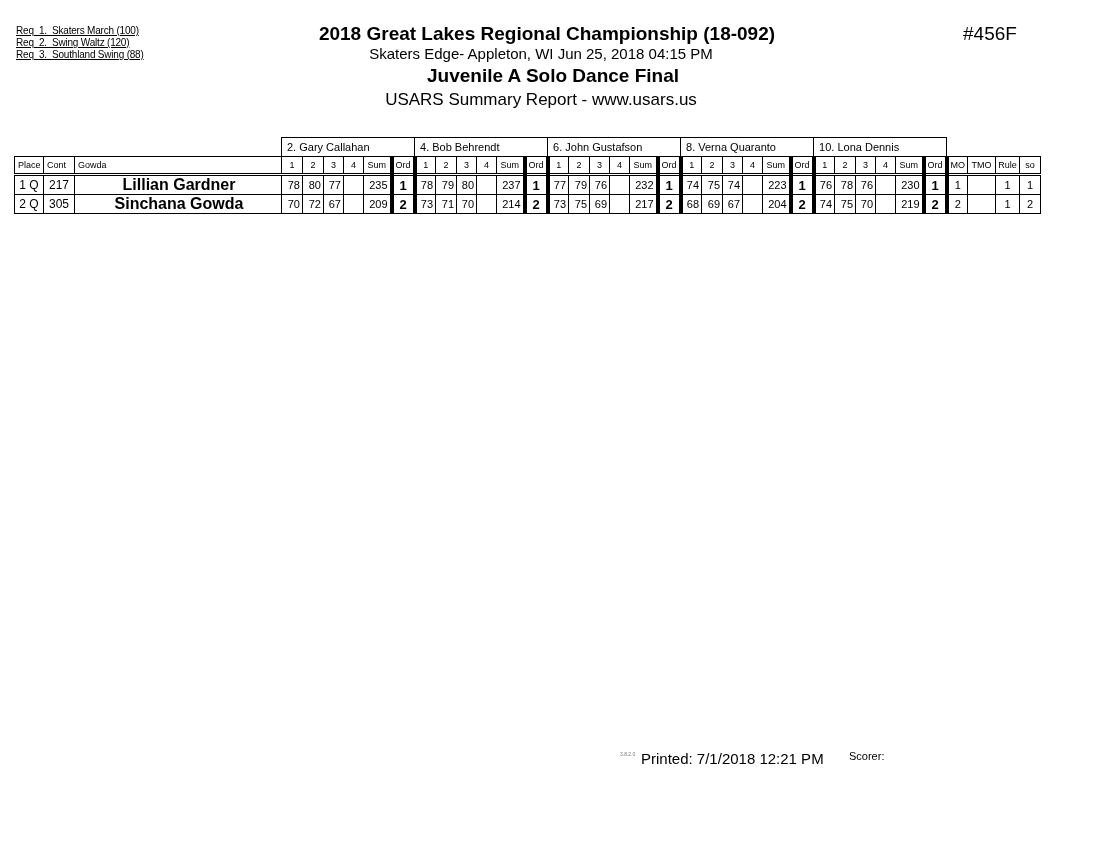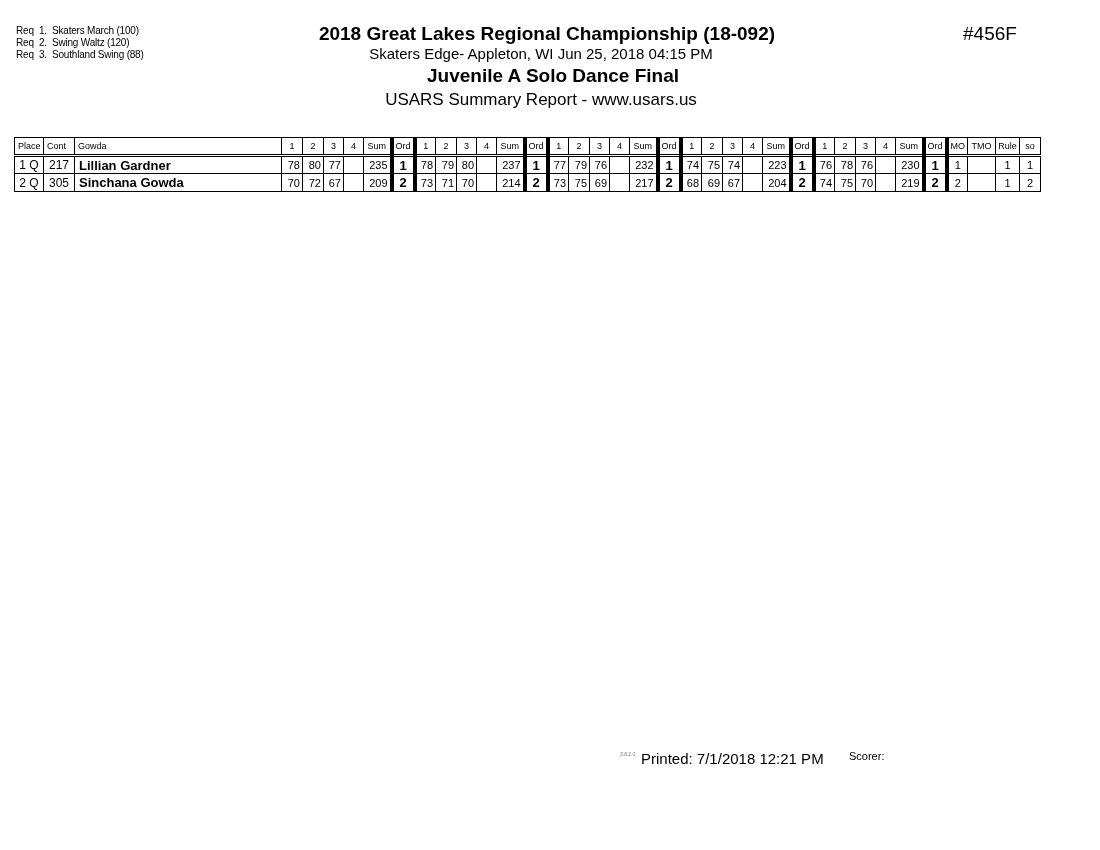--- a/index.html
+++ b/index.html
@@ -1,35 +1,35 @@
 <!DOCTYPE html>
 <html><head>
 <meta charset="utf-8">
 <style>
   html, body { margin:0; padding:0; background:#fff; }
   body { width:1100px; height:850px; position:relative; overflow:hidden; color:#000; font-family:"Liberation Sans", sans-serif; }
   .abs { position:absolute; }
   .req { left:16px; font-size:10px; line-height:12px; letter-spacing:-0.2px; }
-  .req-line { display:block; white-space:pre; }
+  .req-line { display:block; white-space:pre;text-decoration:underline; }
   .title { left:0; width:1100px; text-align:center; }
   #t1 { top:23px; font-size:19px; font-weight:bold; left:-3px; }
   #t2 { top:45px; font-size:15px; left:-9px; }
   #t3 { top:65px; font-size:19px; font-weight:bold; left:3px; }
   #t4 { top:90px; font-size:17px; left:-9px; }
   #eventno { top:23px; left:963px; font-size:19px; font-weight:normal; }
 
   table.grid { position:absolute; left:14px; top:137px; border-collapse:collapse; table-layout:fixed; font-size:10px; }
   table.grid td { padding:0 2px; height:18px; box-sizing:border-box; white-space:nowrap; overflow:hidden; }
   .hdr td.jname { border:1px solid #000; border-bottom:none; height:19px; font-size:11px; padding-left:5px; text-align:left; }
   .hdr td.blank { border:none; }
   .hdr2 td { border:1px solid #000; height:20px; font-size:9px; text-align:center; vertical-align:middle; border-bottom:3px double #000;margin-left:12px; }
   .hdr2 td.left { text-align:left; padding-left:3px; }
   .row td { border:1px solid #000; text-align:right; font-size:11px; height:19px; }
   .row td.place, .row td.cont { font-weight:normal; text-align:center; font-size:12px; }
-  .row td.name { text-align:left; font-weight:bold; font-size:13px; padding-left:4px; }
+  .row td.name { text-align:center; font-weight:bold; font-size:16px; padding-left:4px; }
   .row td.ord { font-weight:bold; text-align:center; font-size:13px; }
   .row td.c { text-align:center; }
   td.thick { border-left:4px solid #000 !important; }
 
   #footer-ver { top:751px; left:620px; font-size:5px; color:#777; }
   #footer-printed { top:750px; left:641px; font-size:15px; }
   #footer-scorer { top:750px; left:849px; font-size:11px; }
 </style>
 </head>
 <body>
@@ -85,20 +85,29 @@
       <col style="width:20px">
       <col style="width:20px">
       <col style="width:28px">
       <col style="width:23px">
     <col style="width:21px">
       <col style="width:28px">
       <col style="width:24px">
       <col style="width:21px">
   </colgroup>
   <tbody>
+      <tr class="hdr">
+    <td class="blank" colspan="3"></td>
+    <td class="jname" colspan="6">2.  Gary Callahan</td>
+    <td class="jname" colspan="6">4.  Bob Behrendt</td>
+    <td class="jname" colspan="6">6.  John Gustafson</td>
+    <td class="jname" colspan="6">8.  Verna Quaranto</td>
+    <td class="jname" colspan="6">10.  Lona Dennis</td>
+    <td class="blank" colspan="4"></td>
+  </tr>
   <tr class="hdr2">
     <td class="left">Place</td>
     <td class="left">Cont</td>
     <td class="left">Gowda</td>
 
     <td>1</td>
     <td>2</td>
     <td>3</td>
     <td>4</td>
     <td>Sum</td>

